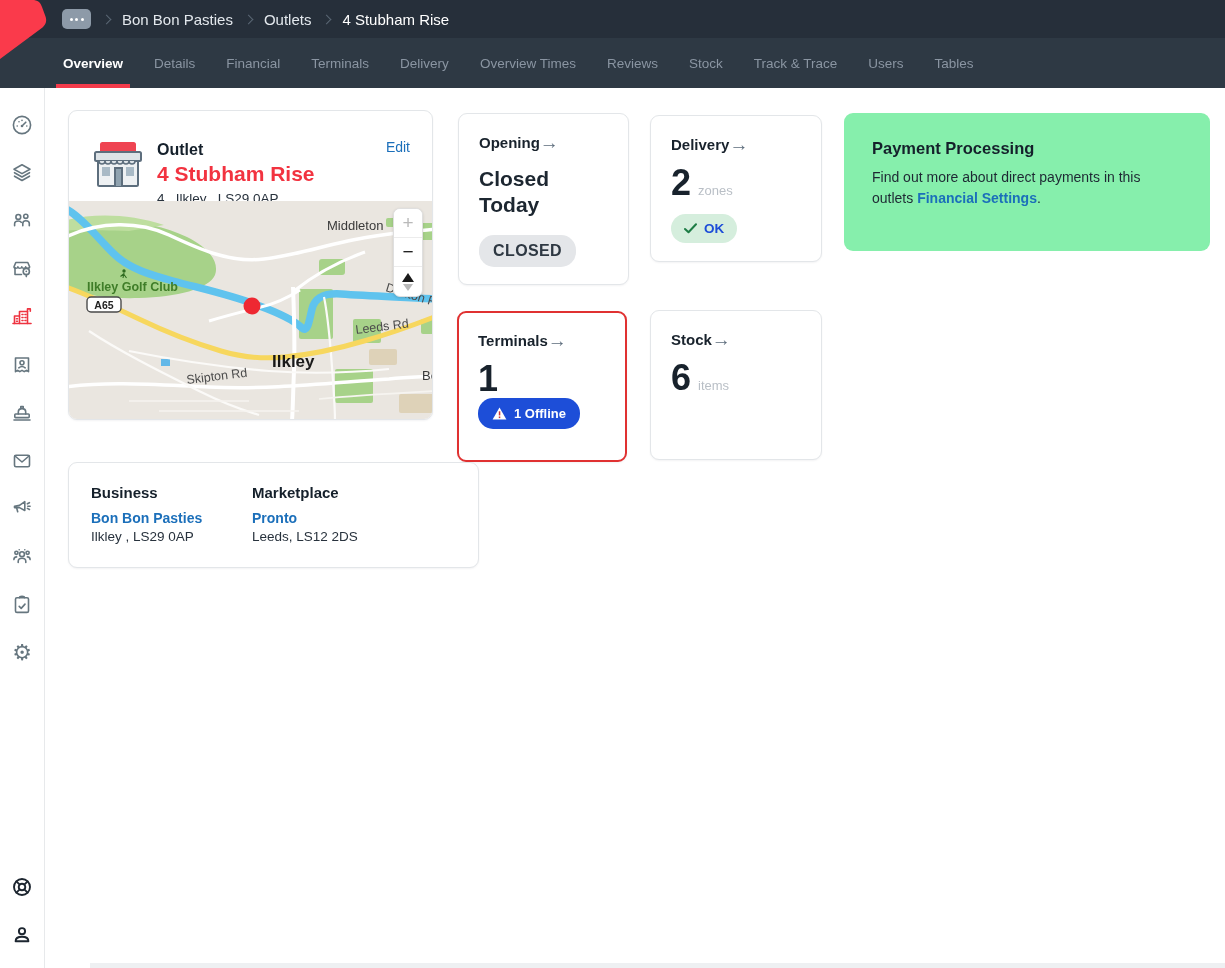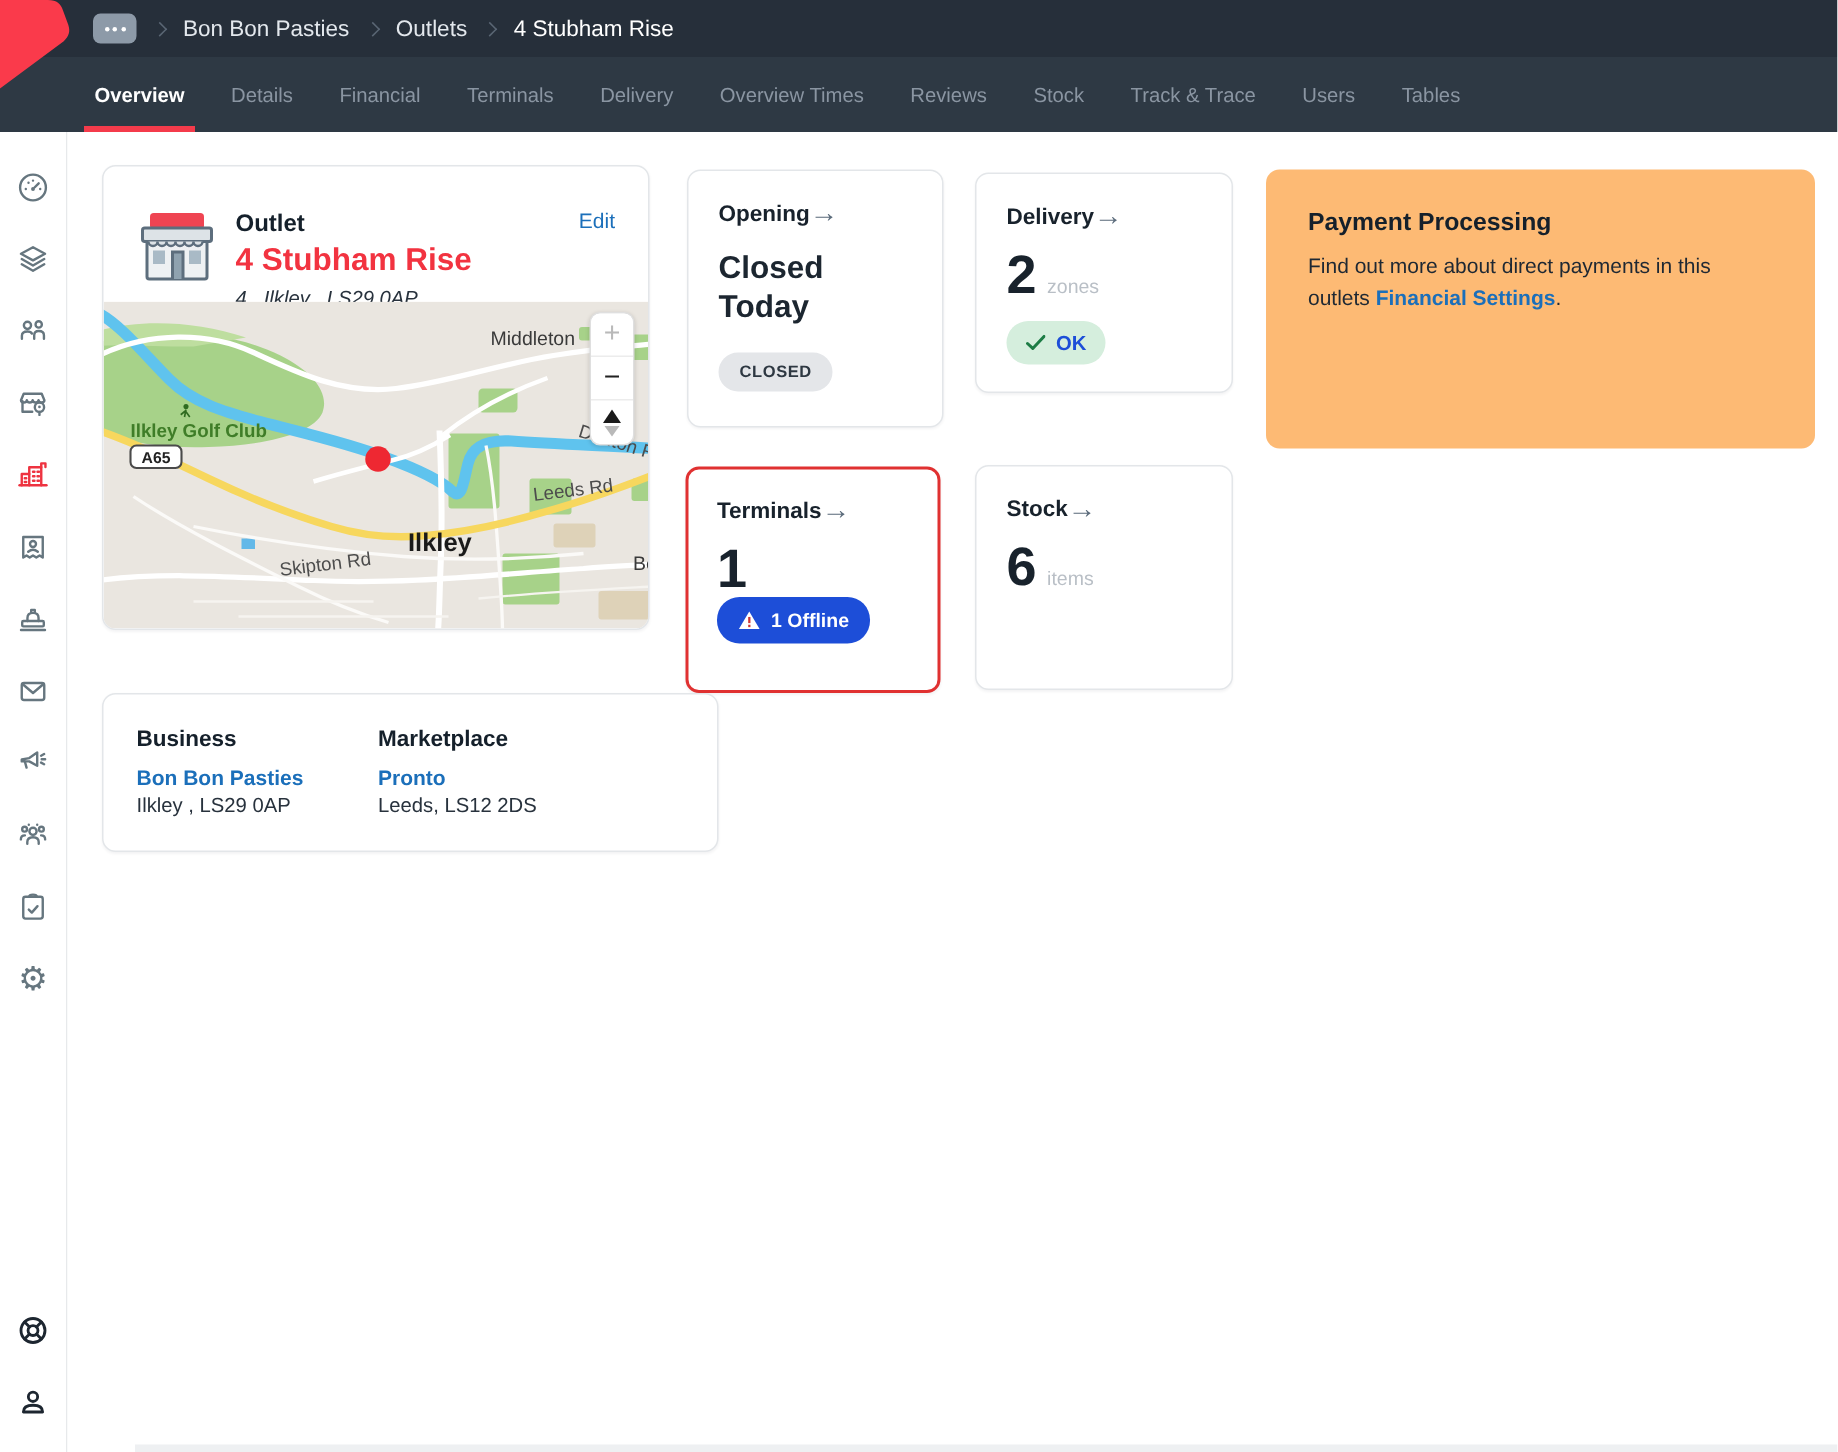--- a/index.html
+++ b/index.html
@@ -41,21 +41,21 @@
   .main { position:absolute; left:45px; top:88px; right:0; bottom:0; background:#fff; }
   .card { position:absolute; background:#fff; border:1px solid #e3e6e9; border-radius:9px;
     box-shadow:0 1px 2px rgba(16,24,40,.05); }
 
   
   .outlet-card { left:23px; top:22px; width:365px; height:310px; overflow:hidden; }
   .outlet-head { position:relative; padding:30px 22px 0 88px; }
   .store-icon { position:absolute; left:22px; top:28px; }
   .outlet-label { font-size:16px; font-weight:700; color:#15202b; }
   .outlet-name { font-size:21px; font-weight:800; color:#f23340; margin-top:3px; }
-  .outlet-addr { font-size:13.5px; color:#28323d; margin-top:5px;font-style:italic; }
+  .outlet-addr { font-size:13.5px; color:#28323d; margin-top:5px; }
   .edit-link { position:absolute; right:22px; top:28px; color:#1b6fba; font-size:14px; cursor:pointer; }
   .map-wrap { position:absolute; left:0; right:0; bottom:0; height:218px; overflow:hidden; cursor:grab; }
   .map-wrap svg { display:block; }
   .zoom-ctl { position:absolute; top:7px; right:9px; width:30px; background:#fff; border:1px solid #dfdfdf;
     border-radius:7px; overflow:hidden; box-shadow:0 1px 3px rgba(0,0,0,.15); }
   .zc-btn { height:29px; display:flex; align-items:center; justify-content:center; font-size:19px;
     color:#222; cursor:pointer; border-bottom:1px solid #ececec; background:#fff; }
   .zc-btn.dim { color:#b9b9b9; }
   .zc-compass { height:29px; display:flex; flex-direction:column; align-items:center; justify-content:center; cursor:pointer; }
   .tri-up { width:0; height:0; border-left:6px solid transparent; border-right:6px solid transparent;
@@ -72,27 +72,27 @@
   .big-unit { font-size:13px; color:#b9bfc6; }
   .status-text { font-size:21px; font-weight:800; color:#1c2630; line-height:1.23; margin-top:14px; width:110px; }
 
   .opening-card  { left:413px; top:25px;  width:171px; height:172px; padding:19px 20px; }
   .delivery-card { left:605px; top:27px;  width:172px; height:147px; padding:19px 20px; }
   .terminals-card{ left:412px; top:223px; width:170px; height:151px; padding:18px 19px;
     border:2px solid #e03131; }
   .stock-card    { left:605px; top:222px; width:172px; height:150px; padding:19px 20px; }
 
   .badge { display:inline-flex; align-items:center; gap:7px; border-radius:15px; font-weight:700; }
-  .badge-grey  { background:#e4e6e9; color:#2e3842; font-size:11px; letter-spacing:.4px;
+  .badge-grey  { background:#e4e6e9; color:#2e3842; font-size:16px; letter-spacing:.4px;
     padding:7px 14px; margin-top:17px; font-weight:600; }
   .badge-green { background:#d5eedd; color:#1d4ed8; font-size:13.5px; padding:7px 13px; margin-top:12px; }
   .badge-red   { background:#1d4ed8; color:#fff; font-size:13px; padding:8px 14px; }
 
   
-  .payment { position:absolute; left:799px; top:25px; width:366px; height:186px; background:#fdba74;
+  .payment { position:absolute; left:799px; top:25px; width:366px; height:138px; background:#86efac;
     border-radius:9px; padding:26px 28px; }
   .payment h3 { font-size:16.5px; font-weight:700; color:#15202b; }
   .payment p { font-size:14px; line-height:1.52; margin-top:9px; color:#1e2833; }
   .blue-link { color:#1b6fba; cursor:pointer; text-decoration:none;font-weight:bold; }
 
   
   .business-card { left:23px; top:374px; width:411px; height:106px; padding:21px 22px; display:flex; }
   .bcol { width:161px; }
   .bcol h4 { font-size:15px; font-weight:700; color:#15202b; }
   .bcol .blink { display:block; font-size:14px; font-weight:700; color:#1b6fba; margin-top:9px; cursor:pointer; }

